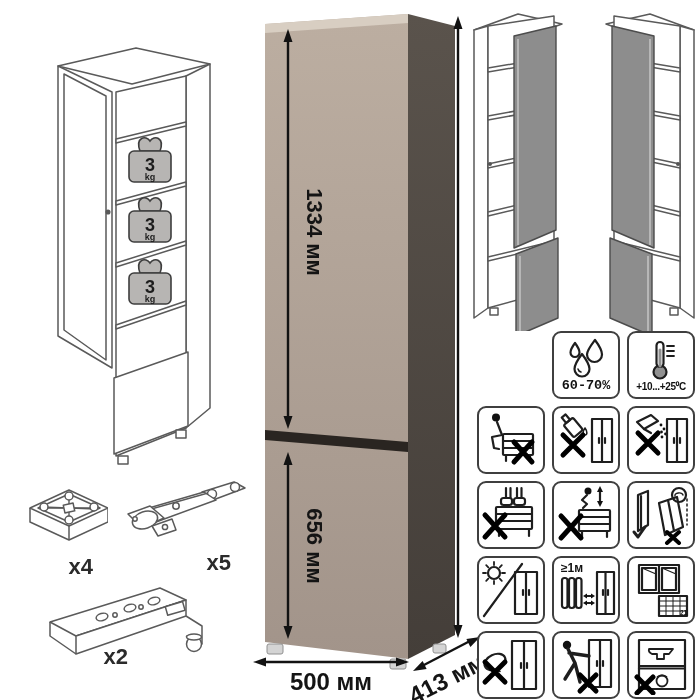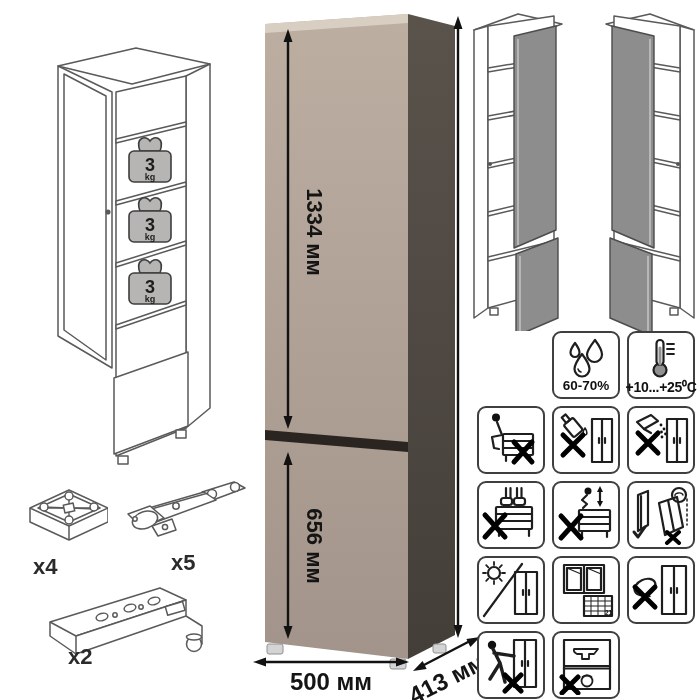--- a/index.html
+++ b/index.html
@@ -3,28 +3,28 @@
 <meta charset="utf-8">
 <style>
   html,body{margin:0;padding:0;background:#fff;}
   .stage{position:relative;width:700px;height:700px;background:#ffffff;overflow:hidden;
          font-family:"Liberation Sans",sans-serif;}
   .abs{position:absolute;}
   svg text{font-family:"Liberation Sans",sans-serif;}
   .dim{font-weight:bold;font-size:22px;fill:#141414;}
   .dimb{font-weight:bold;font-size:24px;fill:#141414;}
   .wire{stroke:#5a5a5a;stroke-width:1.5;fill:#ffffff;stroke-linejoin:round;}
-  .qty{font-weight:bold;font-size:22px;color:#2b2b2b;width:60px;text-align:left;}
+  .qty{font-weight:bold;font-size:22px;color:#2b2b2b;width:60px;text-align:right;}
   .grid{display:grid;grid-template-columns:repeat(3,68px);grid-auto-rows:68px;gap:7px;}
   .icn{width:68px;height:68px;border:2.5px solid #3f3f3f;border-radius:9px;background:#fff;
        box-sizing:border-box;display:flex;flex-direction:column;align-items:center;justify-content:center;}
   .icn.empty{border:none;}
   .clbl{font-weight:bold;color:#111;line-height:1;margin-top:1px;}
-  .clbl.h{font-size:13.5px;}
-  .clbl.t{font-size:14px;letter-spacing:-0.3px;}
+  .clbl.h{font-size:13.5px;font-family:Liberation Mono, monospace;}
+  .clbl.t{font-size:10px;letter-spacing:-0.3px;}
   .ico{stroke:#1e1e1e;stroke-width:2.2;fill:none;stroke-linecap:round;stroke-linejoin:round;}
   .x{stroke:#000;stroke-width:5;stroke-linecap:round;fill:none;}
   .xs{stroke:#000;stroke-width:4;stroke-linecap:round;fill:none;}
   .thin{stroke-width:1.4;}
 </style>
 </head>
 <body>
 
 <div class="stage">
 
@@ -318,20 +318,38 @@
         <circle cx="13" cy="13" r="6"></circle>
         <path d="M13,2 V5 M13,21 V24 M2,13 H5 M21,13 H24 M5.2,5.2 L7.3,7.3 M18.7,18.7 L20.8,20.8 M20.8,5.2 L18.7,7.3 M7.3,18.7 L5.2,20.8" stroke-width="1.8"></path>
         <line x1="3" y1="56" x2="41" y2="4"></line>
         <rect x="34" y="12" width="22" height="42"></rect>
         <line x1="45" y1="12" x2="45" y2="54"></line>
         <line x1="42" y1="30" x2="42" y2="35"></line>
           <line x1="48" y1="30" x2="48" y2="35"></line>
       </svg>
     </div>
 
+    <div class="icn">
+      <svg width="60" height="60" viewBox="0 0 60 60" class="ico">
+        <text x="16" y="12" text-anchor="middle" style="font-size:12px;font-weight:bold" fill="#111" stroke="none">≥1м</text>
+        <rect x="6" y="18" width="5.5" height="30" rx="2.5"></rect>
+        <rect x="13" y="18" width="5.5" height="30" rx="2.5"></rect>
+        <rect x="20" y="18" width="5.5" height="30" rx="2.5"></rect>
+        <line x1="30" y1="36" x2="36" y2="36"></line>
+          <line x1="30" y1="43" x2="36" y2="43"></line>
+        <polygon points="27,36 31,33.5 31,38.5" fill="#111" stroke="none"></polygon>
+        <polygon points="39,36 35,33.5 35,38.5" fill="#111" stroke="none"></polygon>
+        <polygon points="27,43 31,40.5 31,45.5" fill="#111" stroke="none"></polygon>
+        <polygon points="39,43 35,40.5 35,45.5" fill="#111" stroke="none"></polygon>
+        <rect x="41" y="12" width="17" height="42"></rect>
+        <line x1="49.5" y1="12" x2="49.5" y2="54"></line>
+        <line x1="47" y1="30" x2="47" y2="35"></line>
+          <line x1="52" y1="30" x2="52" y2="35"></line>
+      </svg>
+    </div>
 
     <div class="icn">
       <svg width="60" height="60" viewBox="0 0 60 60" class="ico" stroke-width="1.8">
         <rect x="8" y="5" width="40" height="28"></rect>
         <line x1="28" y1="5" x2="28" y2="33"></line>
         <rect x="11" y="8" width="14" height="22"></rect>
         <rect x="31" y="8" width="14" height="22"></rect>
         <path d="M11,8 L25,14 M31,8 L45,14" stroke-width="1.2"></path>
         <rect x="28" y="36" width="28" height="20" fill="#fff"></rect>
         <path d="M28,41 H56 M28,46 H56 M28,51 H56 M35,36 V56 M42,36 V56 M49,36 V56" stroke-width="1"></path>

